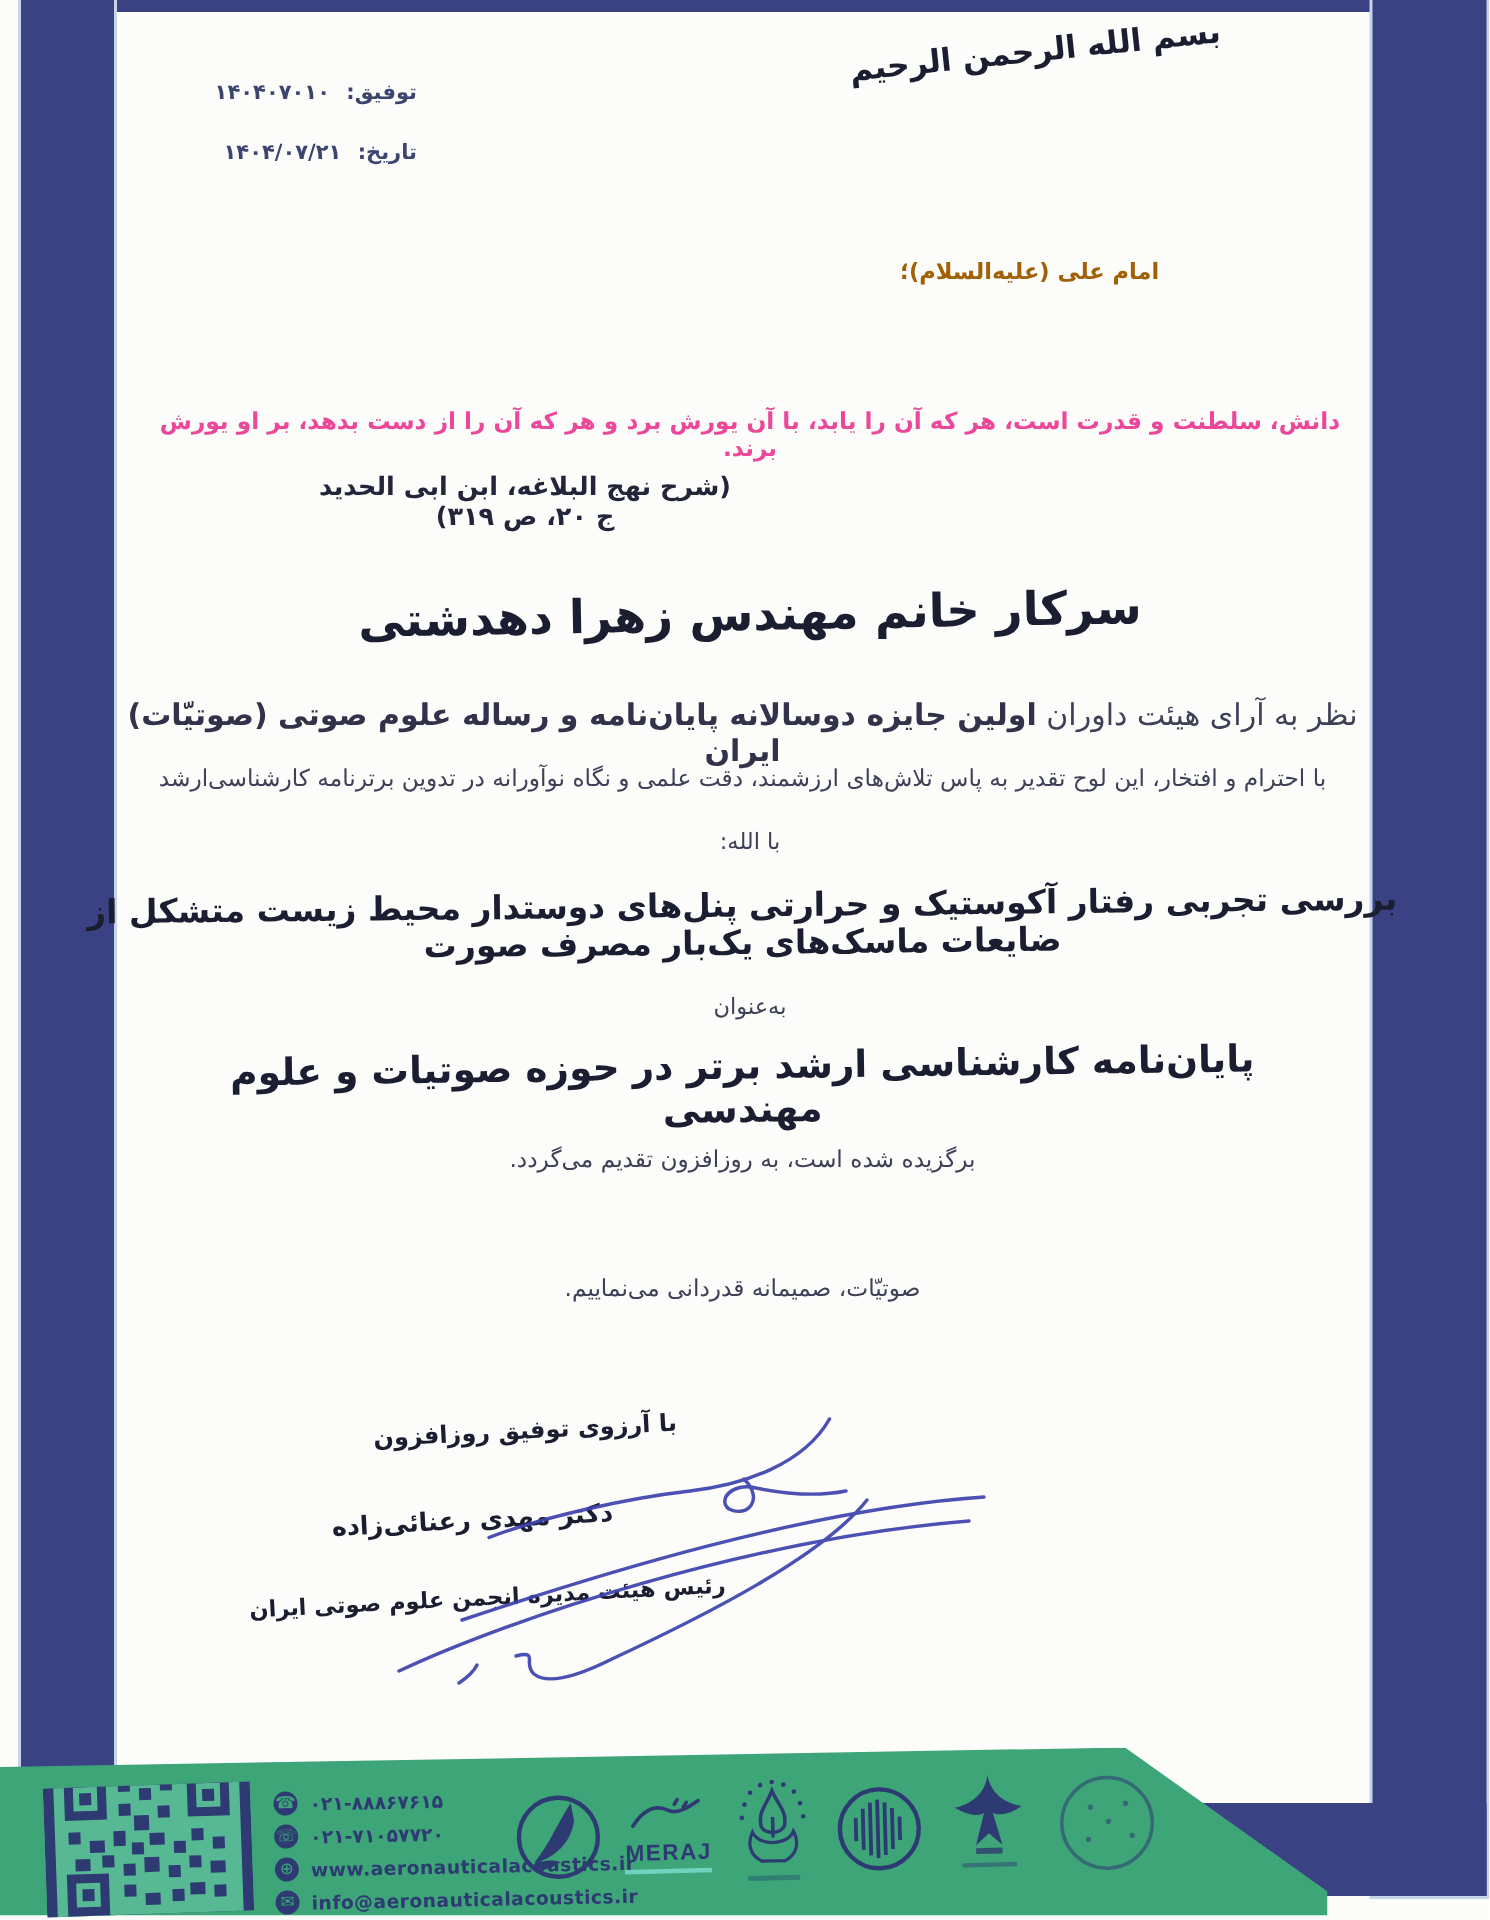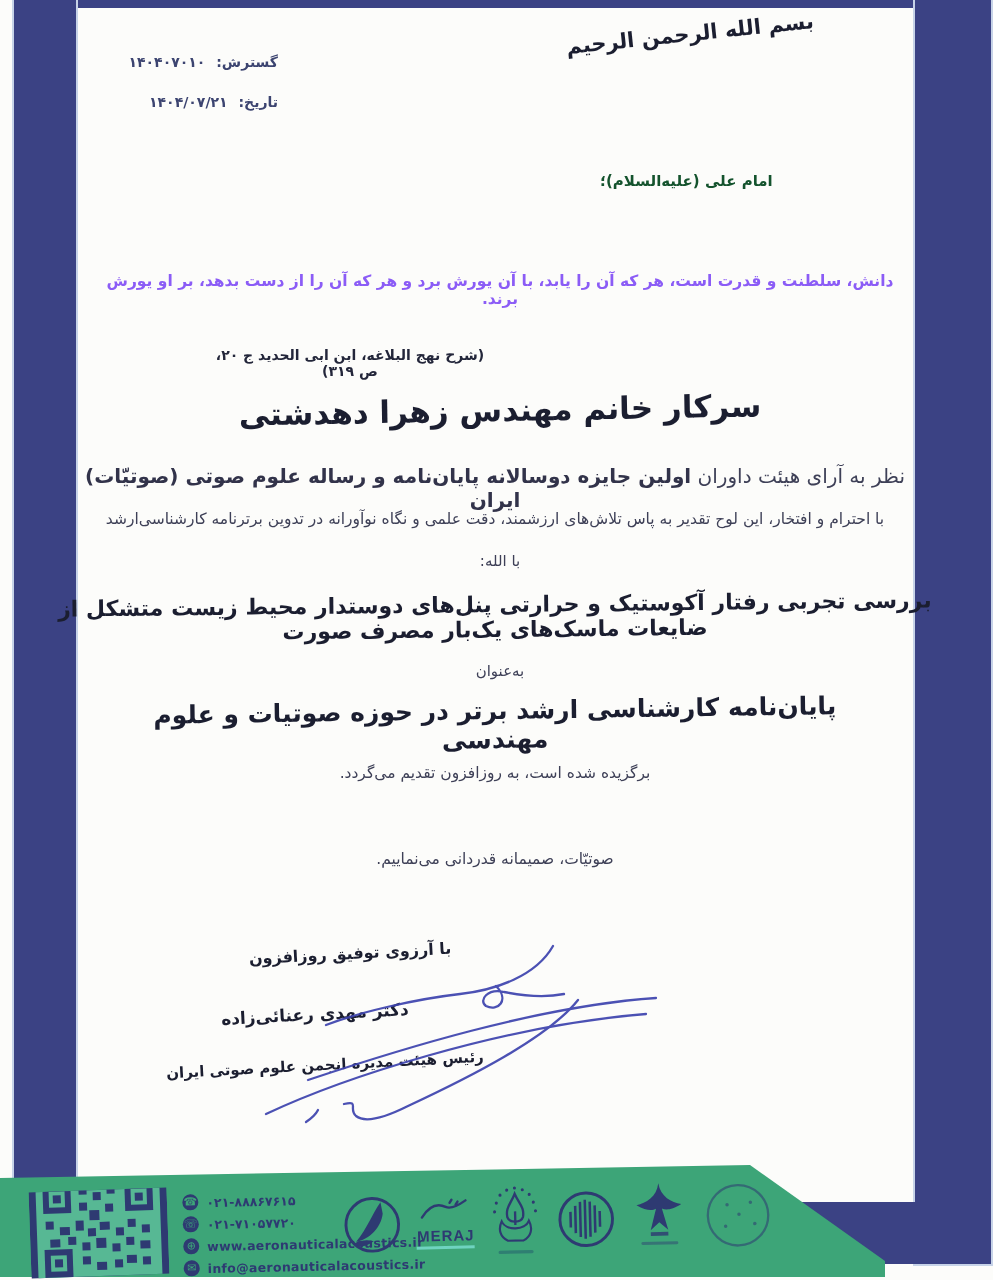--- a/index.html
+++ b/index.html
@@ -13,24 +13,24 @@
   .bar-right{left:915px;top:0;width:76px;height:1264px;box-shadow:0 0 0 2px #c7d3e8;}
   .bar-bottom{left:560px;top:1202px;width:431px;height:62px;}
   
   .fa{direction:rtl;color:#3e4057;}
   .blk{position:absolute;}
   .c{text-align:center;}
   .calli{color:#1b1e30;font-weight:bold;}
   .meta{color:#3c4470;font-weight:bold;font-size:14px;letter-spacing:.5px;}
   .meta .lbl{margin-left:6px;}
   .bismillah{font-size:21px;transform:rotate(-6deg);letter-spacing:1px;}
-  .quote-head{font-size:15px;color:#14532d;font-weight:bold;}
+  .quote-head{font-size:15px;color:#a16207;font-weight:bold;}
   .hadith{font-size:17px;font-weight:bold;color:#15182b;}
-  .trans{font-size:15.5px;font-weight:bold;color:#8b5cf6;}
-  .src{font-size:14px;font-weight:bold;color:#23263a;margin-top:32px;}
+  .trans{font-size:15.5px;font-weight:bold;color:#ec4899;}
+  .src{font-size:17px;font-weight:bold;color:#23263a;}
   .name{font-size:31px;transform:rotate(-1deg);}
   .intro{font-size:20px;}
   .intro b{color:#32334a;}
   .body-line{font-size:15.5px;}
   .small-label{font-size:15px;color:#3e4057;}
   .subject{font-size:22px;transform:rotate(-0.6deg);}
   .award{font-size:25px;transform:rotate(-0.8deg);}
   .sig-txt{transform:rotate(-3deg);}
   
   .ribbon{position:absolute;left:0;top:1165px;width:993px;height:115px;background:#3da578;
@@ -51,21 +51,21 @@
 
 <div class="page">
   <div class="paper"></div>
 
   <div class="bar bar-top"></div>
   <div class="bar bar-left"></div>
   <div class="bar bar-right"></div>
   <div class="bar bar-bottom"></div>
 
   <div class="blk fa meta" style="left:108px;top:54px;width:170px;">
-    <span class="lbl">گسترش:</span>
+    <span class="lbl">توفیق:</span>
     <span>۱۴۰۴۰۷۰۱۰</span>
   </div>
   <div class="blk fa meta" style="left:108px;top:94px;width:170px;">
     <span class="lbl">تاریخ:</span>
     <span>۱۴۰۴/۰۷/۲۱</span>
   </div>
   <div class="blk fa calli bismillah c" style="left:555px;top:22px;width:270px;">بسم الله الرحمن الرحیم</div>
 
   <div class="blk fa quote-head" style="left:600px;top:172px;width:210px;text-align:left;">امام علی (علیه‌السلام)؛</div>
   <div class="blk fa trans c" style="left:95px;top:272px;width:810px;">دانش، سلطنت و قدرت است، هر که آن را یابد، با آن یورش برد و هر که آن را از دست بدهد، بر او یورش برند.</div>

